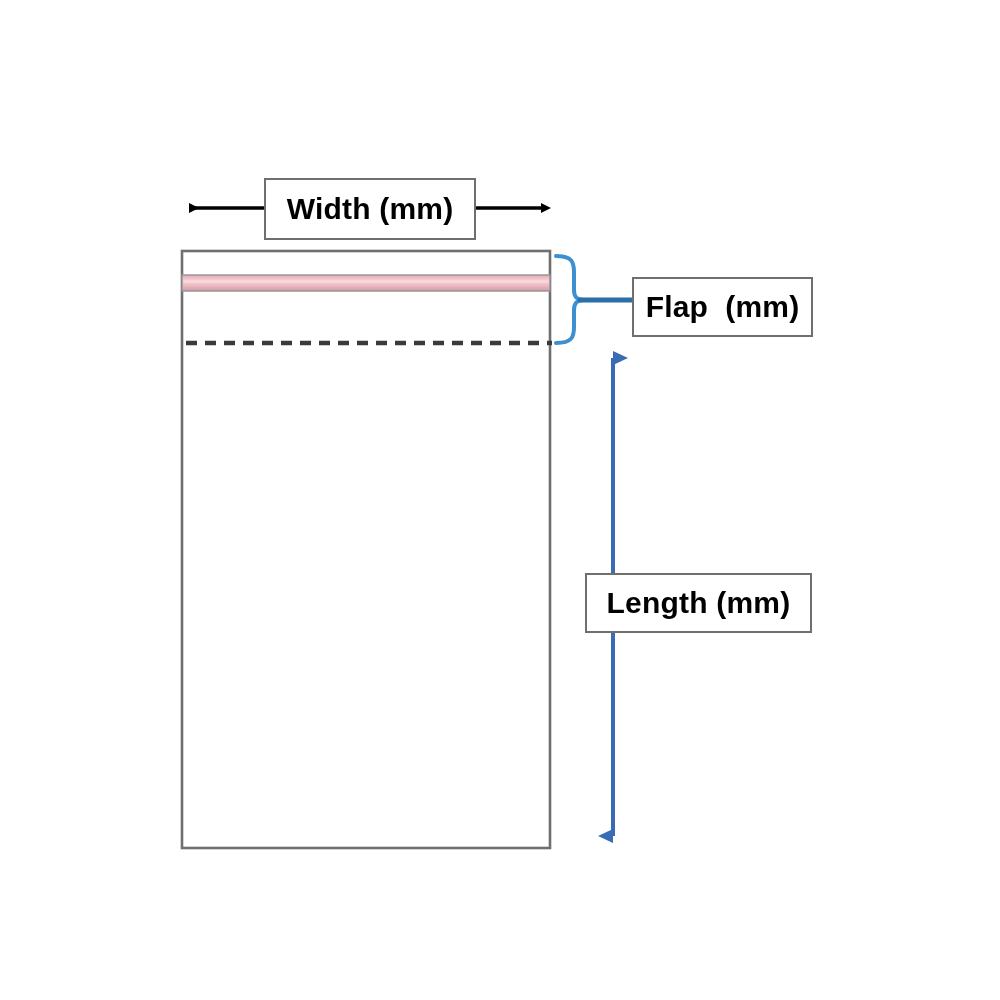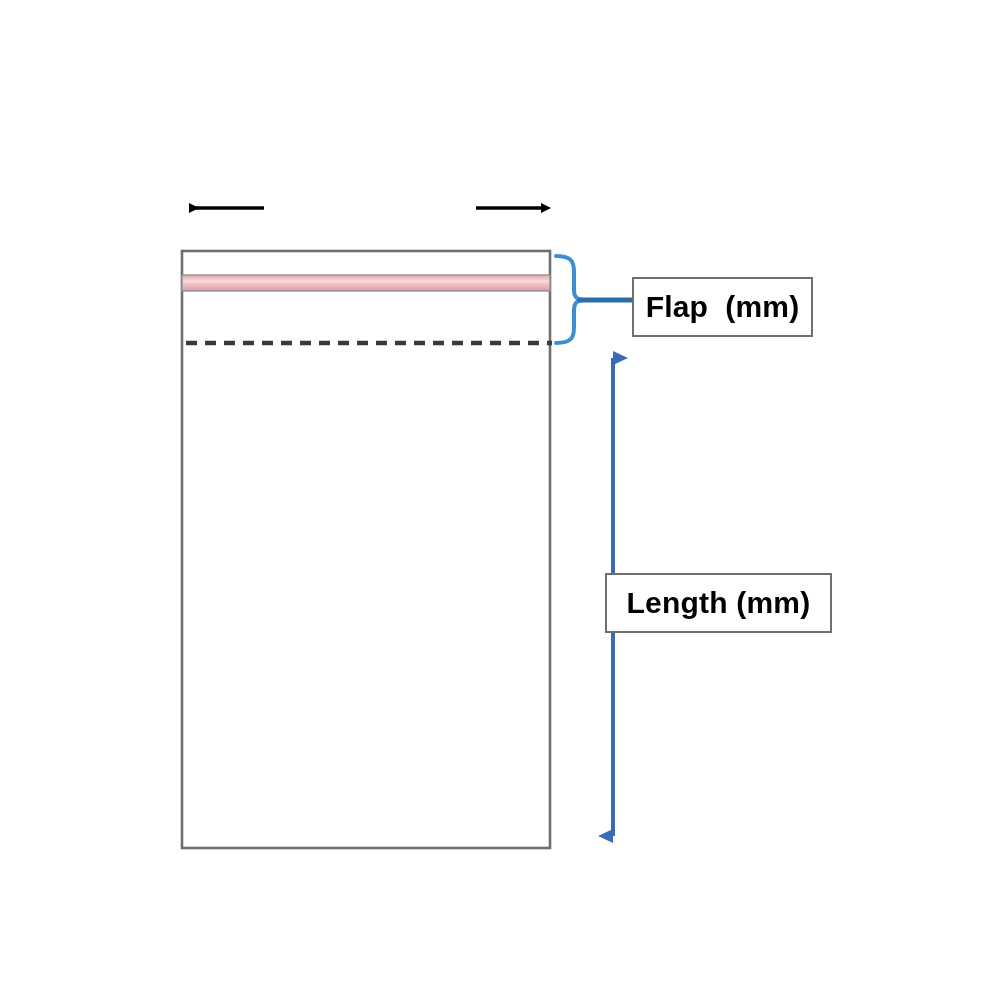--- a/index.html
+++ b/index.html
@@ -53,21 +53,20 @@
     width: 181px;
     height: 60px;
     font-size: 30px;
   }
   #length-callout {
     left: 585px;
     top: 573px;
     width: 227px;
     height: 60px;
     font-size: 30px;
-    margin-left: 20px;
   }
 </style>
 </head>
 <body>
 
 <div id="stage">
 
   <svg id="diagram-svg" viewBox="0 0 1000 1000" xmlns="http://www.w3.org/2000/svg">
 
     <defs>
@@ -120,20 +119,23 @@
                C 574,337 572,343 556,343"></path>
       <line x1="580" y1="300" x2="634" y2="300" stroke="#2b6fa8" stroke-width="5"></line>
     </g>
 
     <g>
       <line x1="613" y1="358" x2="613" y2="836" stroke="#3a6bb5" stroke-width="4" marker-start="url(#arrow-up-blue)" marker-end="url(#arrow-down-blue)"></line>
     </g>
 
   </svg>
 
+  <div class="callout" id="width-callout">
+    <span>Width (mm)</span>
+  </div>
 
   <div class="callout" id="flap-callout">
     <span>Flap  (mm)</span>
   </div>
 
   <div class="callout" id="length-callout">
     <span>Length (mm)</span>
   </div>
 
 </div>

